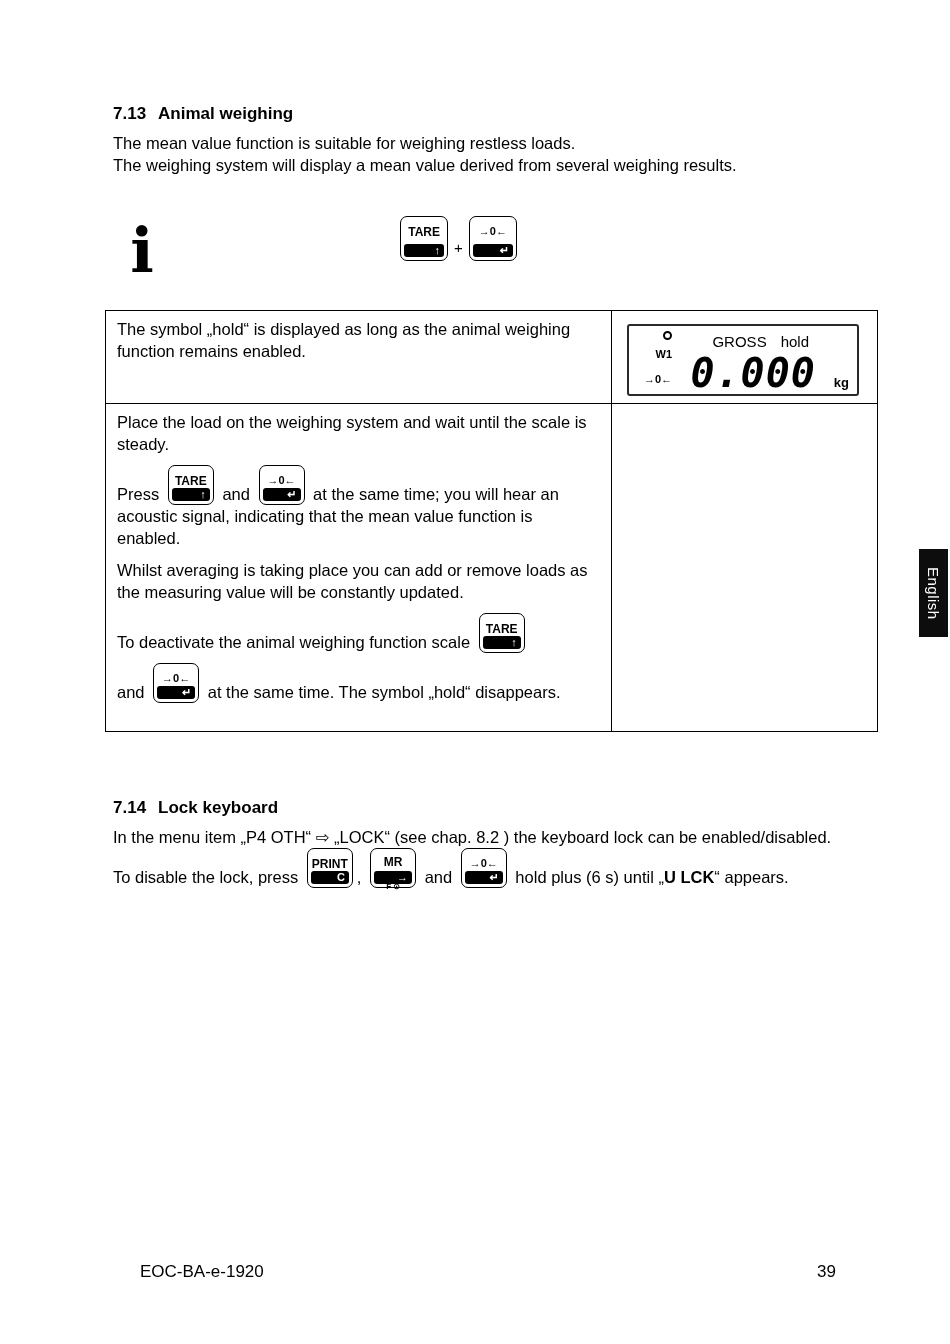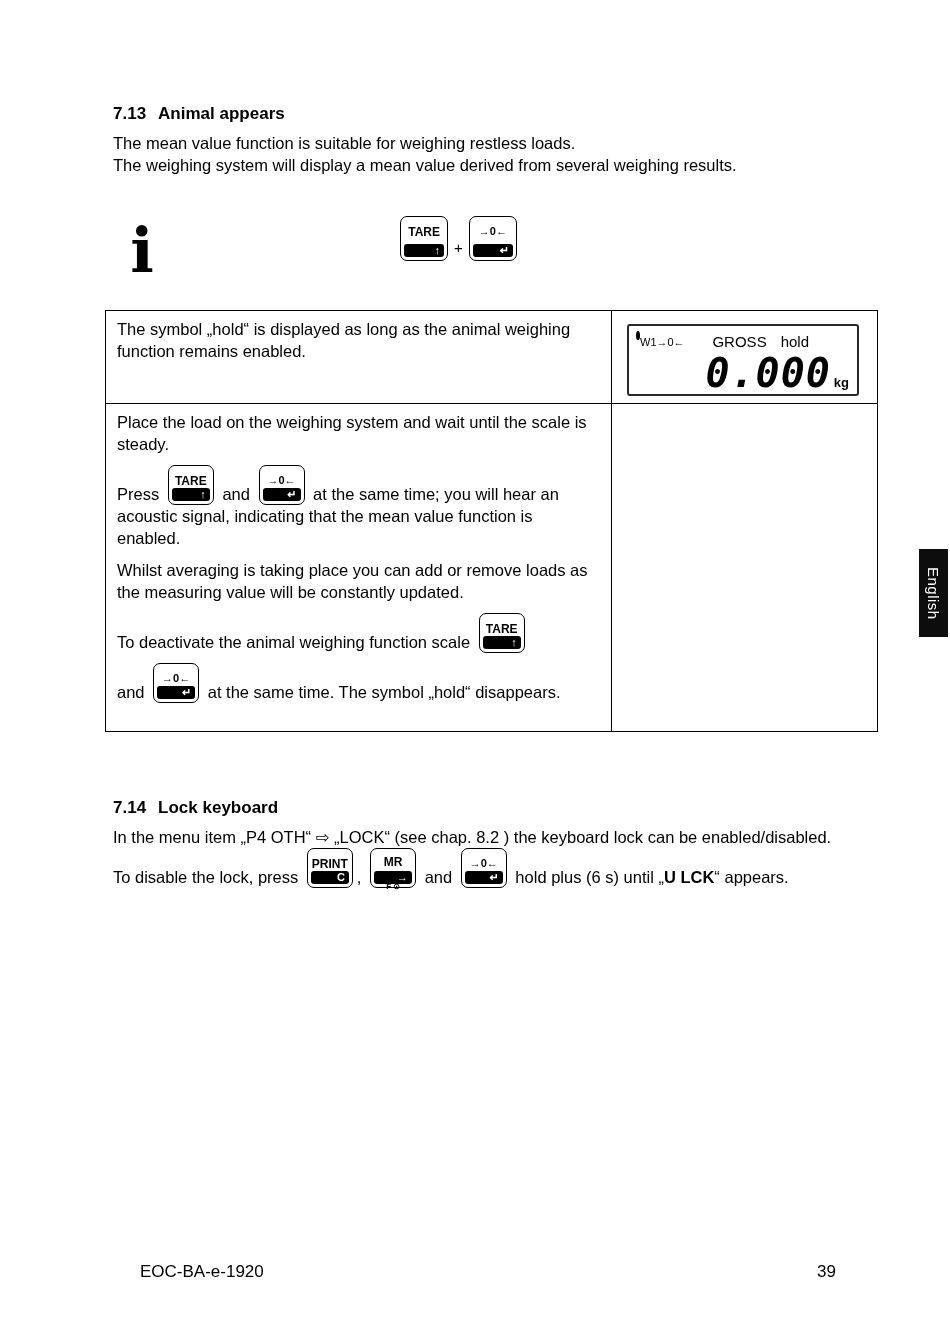--- a/index.html
+++ b/index.html
@@ -50,31 +50,31 @@
   .row1 td { height:90px; }
   .row2 td { height:328px; }
   .cellp { margin:0 0 10px 0; }
   .cellp:last-child { margin-bottom:0; }
 
   
   .lcd {
     border:2px solid #2a2a2a; border-radius:3px; width:232px; height:72px;
     margin:6px 0 0 4px; display:flex; padding:5px 8px 4px 7px;
   }
-  .lcd-left { width:36px; display:flex; flex-direction:row; justify-content:space-between; font-size:11px; font-weight:normal; }
+  .lcd-left { width:36px; display:flex; flex-direction:column; justify-content:space-between; font-size:11px; font-weight:bold;align-items:flex-end; }
   .lcd-circle { width:9px; height:9px; border:2.5px solid #000; border-radius:50%; display:inline-block; }
   .lcd-main { flex:1; display:flex; flex-direction:column; }
   .lcd-top { font-size:15px; text-align:right; padding-right:40px; }
   .lcd-top .gross { margin-right:14px; }
   .lcd-valrow { text-align:right; margin-top:0px; white-space:nowrap; }
   .lcd-value {
     font-family:"DejaVu Sans Mono", monospace; font-style:italic; font-weight:bold;
     font-size:40px; letter-spacing:1px; line-height:40px;
   }
-  .lcd-unit { font-size:13px; font-weight:bold; margin-left:3px; }
+  .lcd-unit { font-size:13px; font-weight:bold; margin-left:18px; }
 
   .sec714 { margin-top:66px; }
   .bold { font-weight:bold; }
 
   .lockline { margin-top:6px; line-height:22px; }
 
   
   .lang-tab {
     position:absolute; top:549px; right:2px; width:29px; height:88px;
     background:#0d0d0d; color:#fff; display:flex; align-items:center; justify-content:center;
@@ -86,21 +86,21 @@
     display:flex; justify-content:space-between; font-size:17px;
   }
 </style>
 </head>
 <body>
 
 <div class="page">
   <div class="content">
 
     <h2 class="sec-heading">
-      <span class="num">7.13</span><span>Animal appears</span>
+      <span class="num">7.13</span><span>Animal weighing</span>
     </h2>
     <p class="body">The mean value function is suitable for weighing restless loads.</p>
     <p class="body">The weighing system will display a mean value derived from several weighing results.</p>
 
     <div class="info-block">
       <div class="info-icon-col">
         <span class="info-i">i</span>
       </div>
       <div class="info-body">
         <div class="keycombo">

